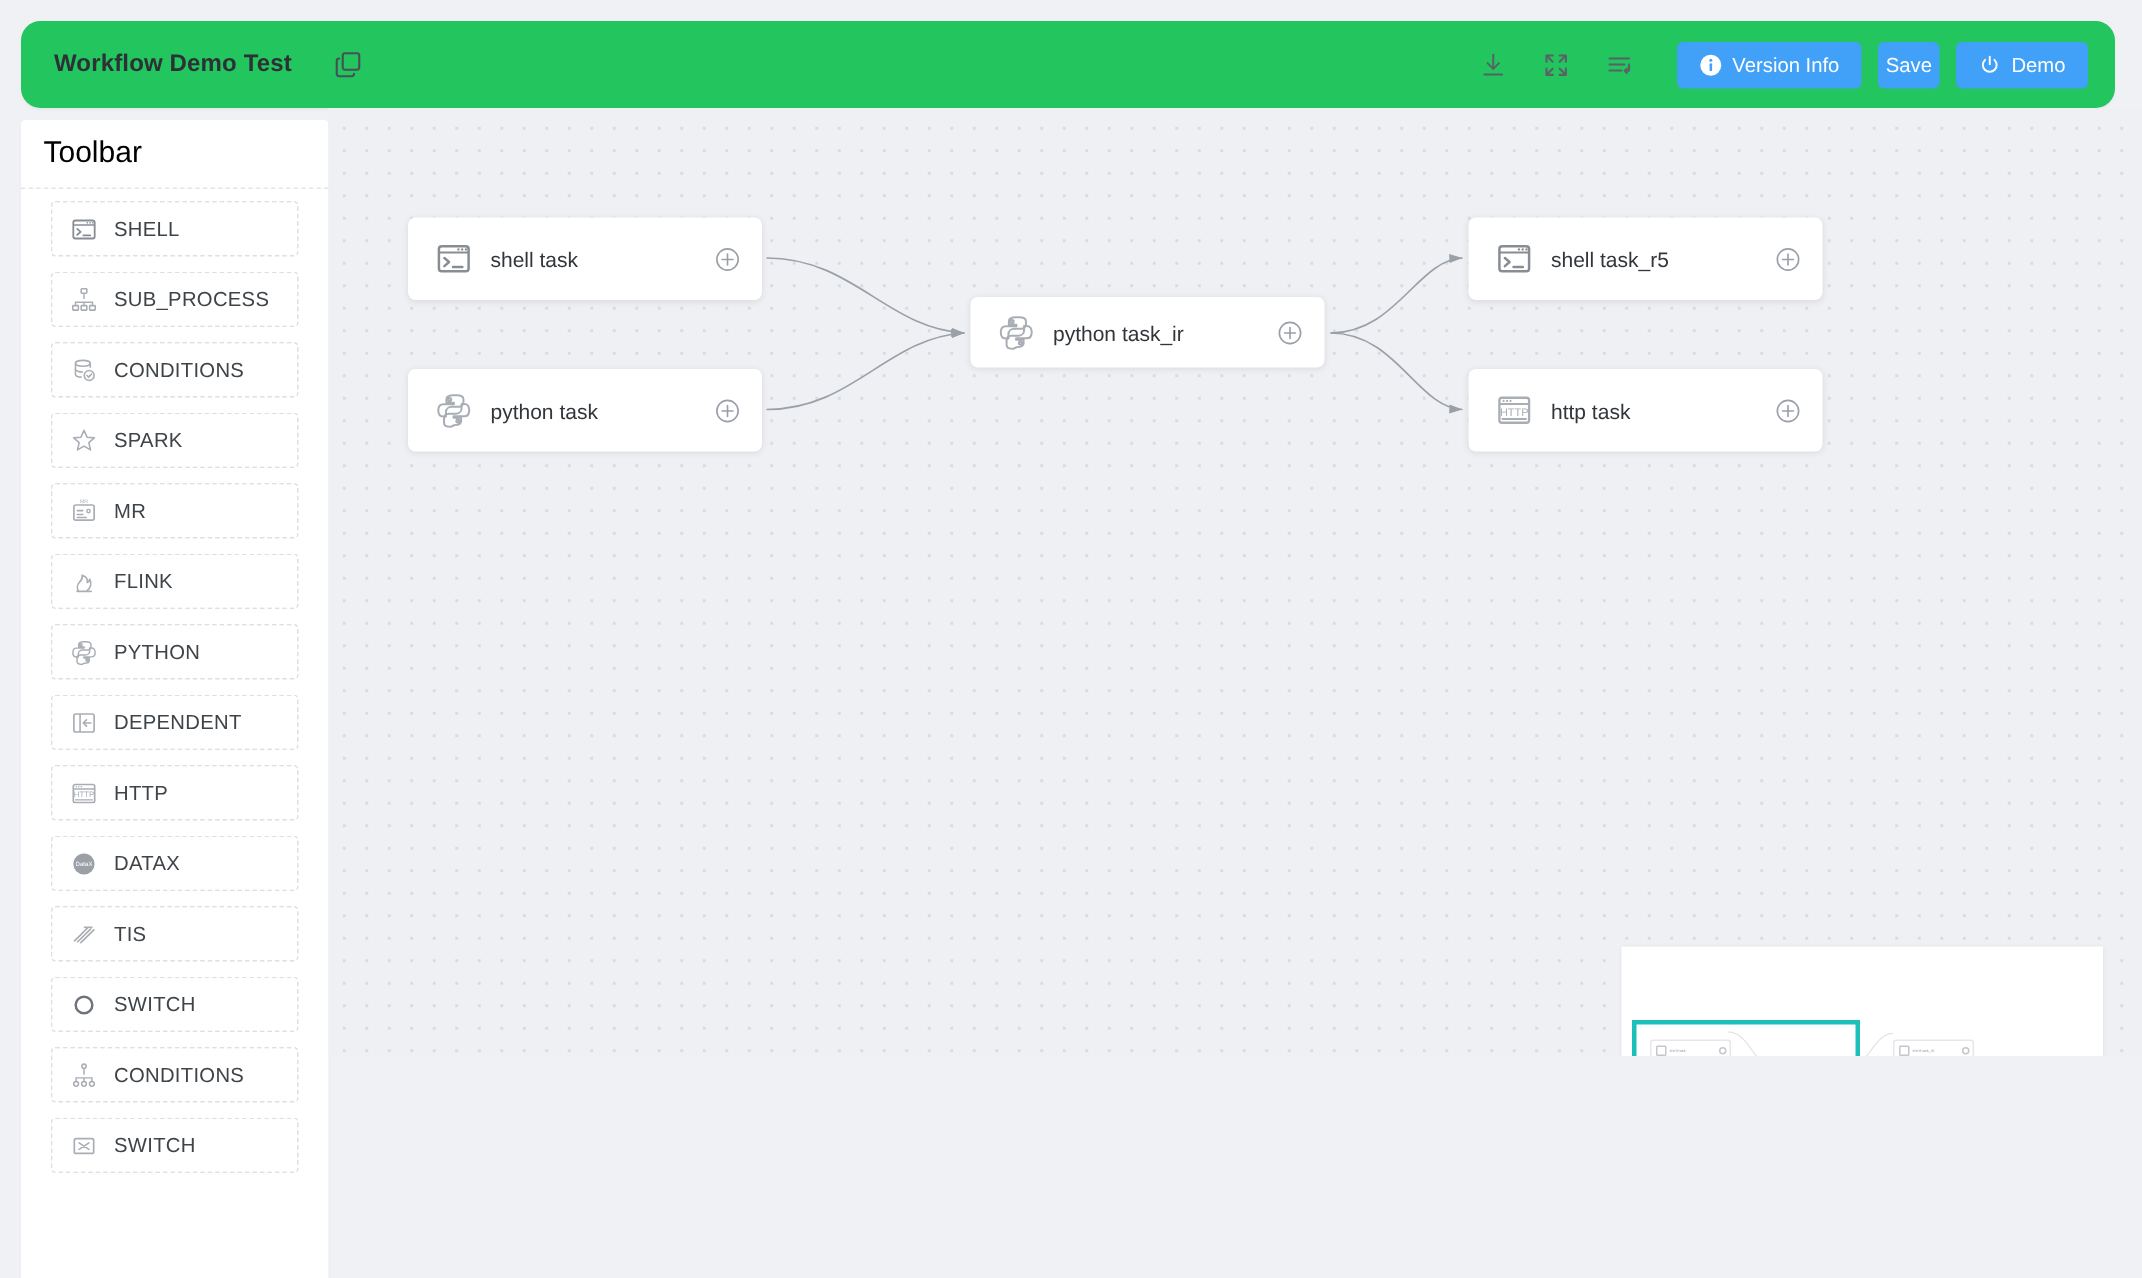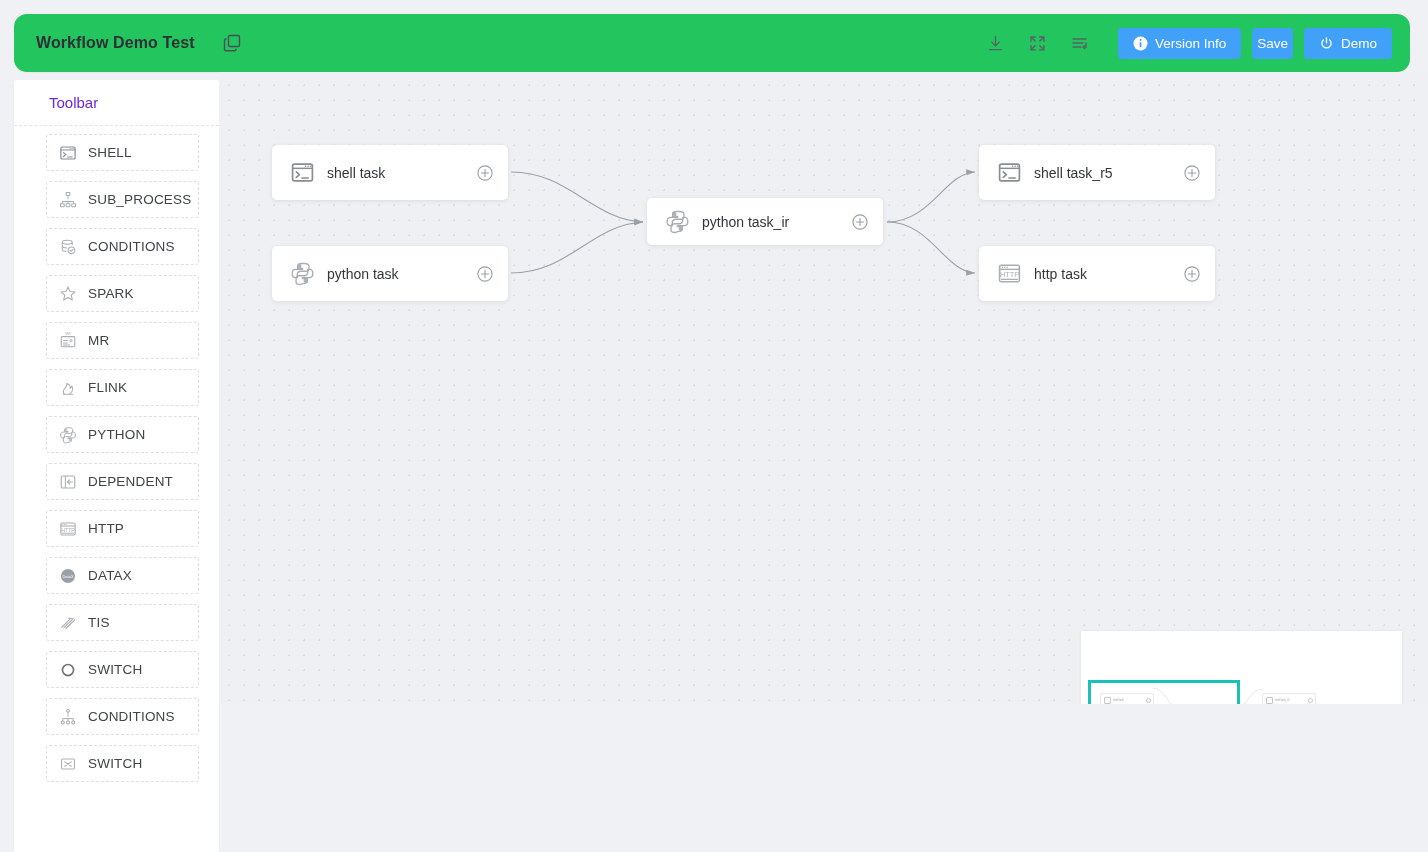--- a/index.html
+++ b/index.html
@@ -35,25 +35,25 @@
   .btn .bi{margin-right:7px;display:flex;align-items:center;}
   .btn-save{padding:0 5px;}
 
   
   .sidebar{
     position:absolute;left:14px;top:80px;width:205px;height:772px;
     background:#fff;border-radius:3px 3px 0 0;overflow:hidden;
     box-shadow:0 1px 2px rgba(0,0,0,.04);
   }
   .sb-head{
-    height:45px;display:flex;align-items:center;padding-left:35px;
-    font-size:15px;color:#6d28d9;
+    height:45px;display:flex;align-items:center;padding-left:15px;
+    font-size:20px;color:#000000;
     border-bottom:1px dashed #e2e4e8;
   }
-  .sb-list{padding:8px 20px 0 32px;}
+  .sb-list{padding:8px 20px 0 20px;}
   .sb-item{
     height:35px;margin-bottom:10px;border:1px dashed #dcdfe4;border-radius:3px;
     display:flex;align-items:center;background:#fff;cursor:grab;
   }
   .sb-ico{width:18px;height:18px;margin-left:12px;margin-right:11px;flex:0 0 auto;
           display:flex;align-items:center;justify-content:center;}
   .sb-lbl{font-size:13.5px;color:#3f4449;letter-spacing:.2px;}
 
   
   .canvas{

